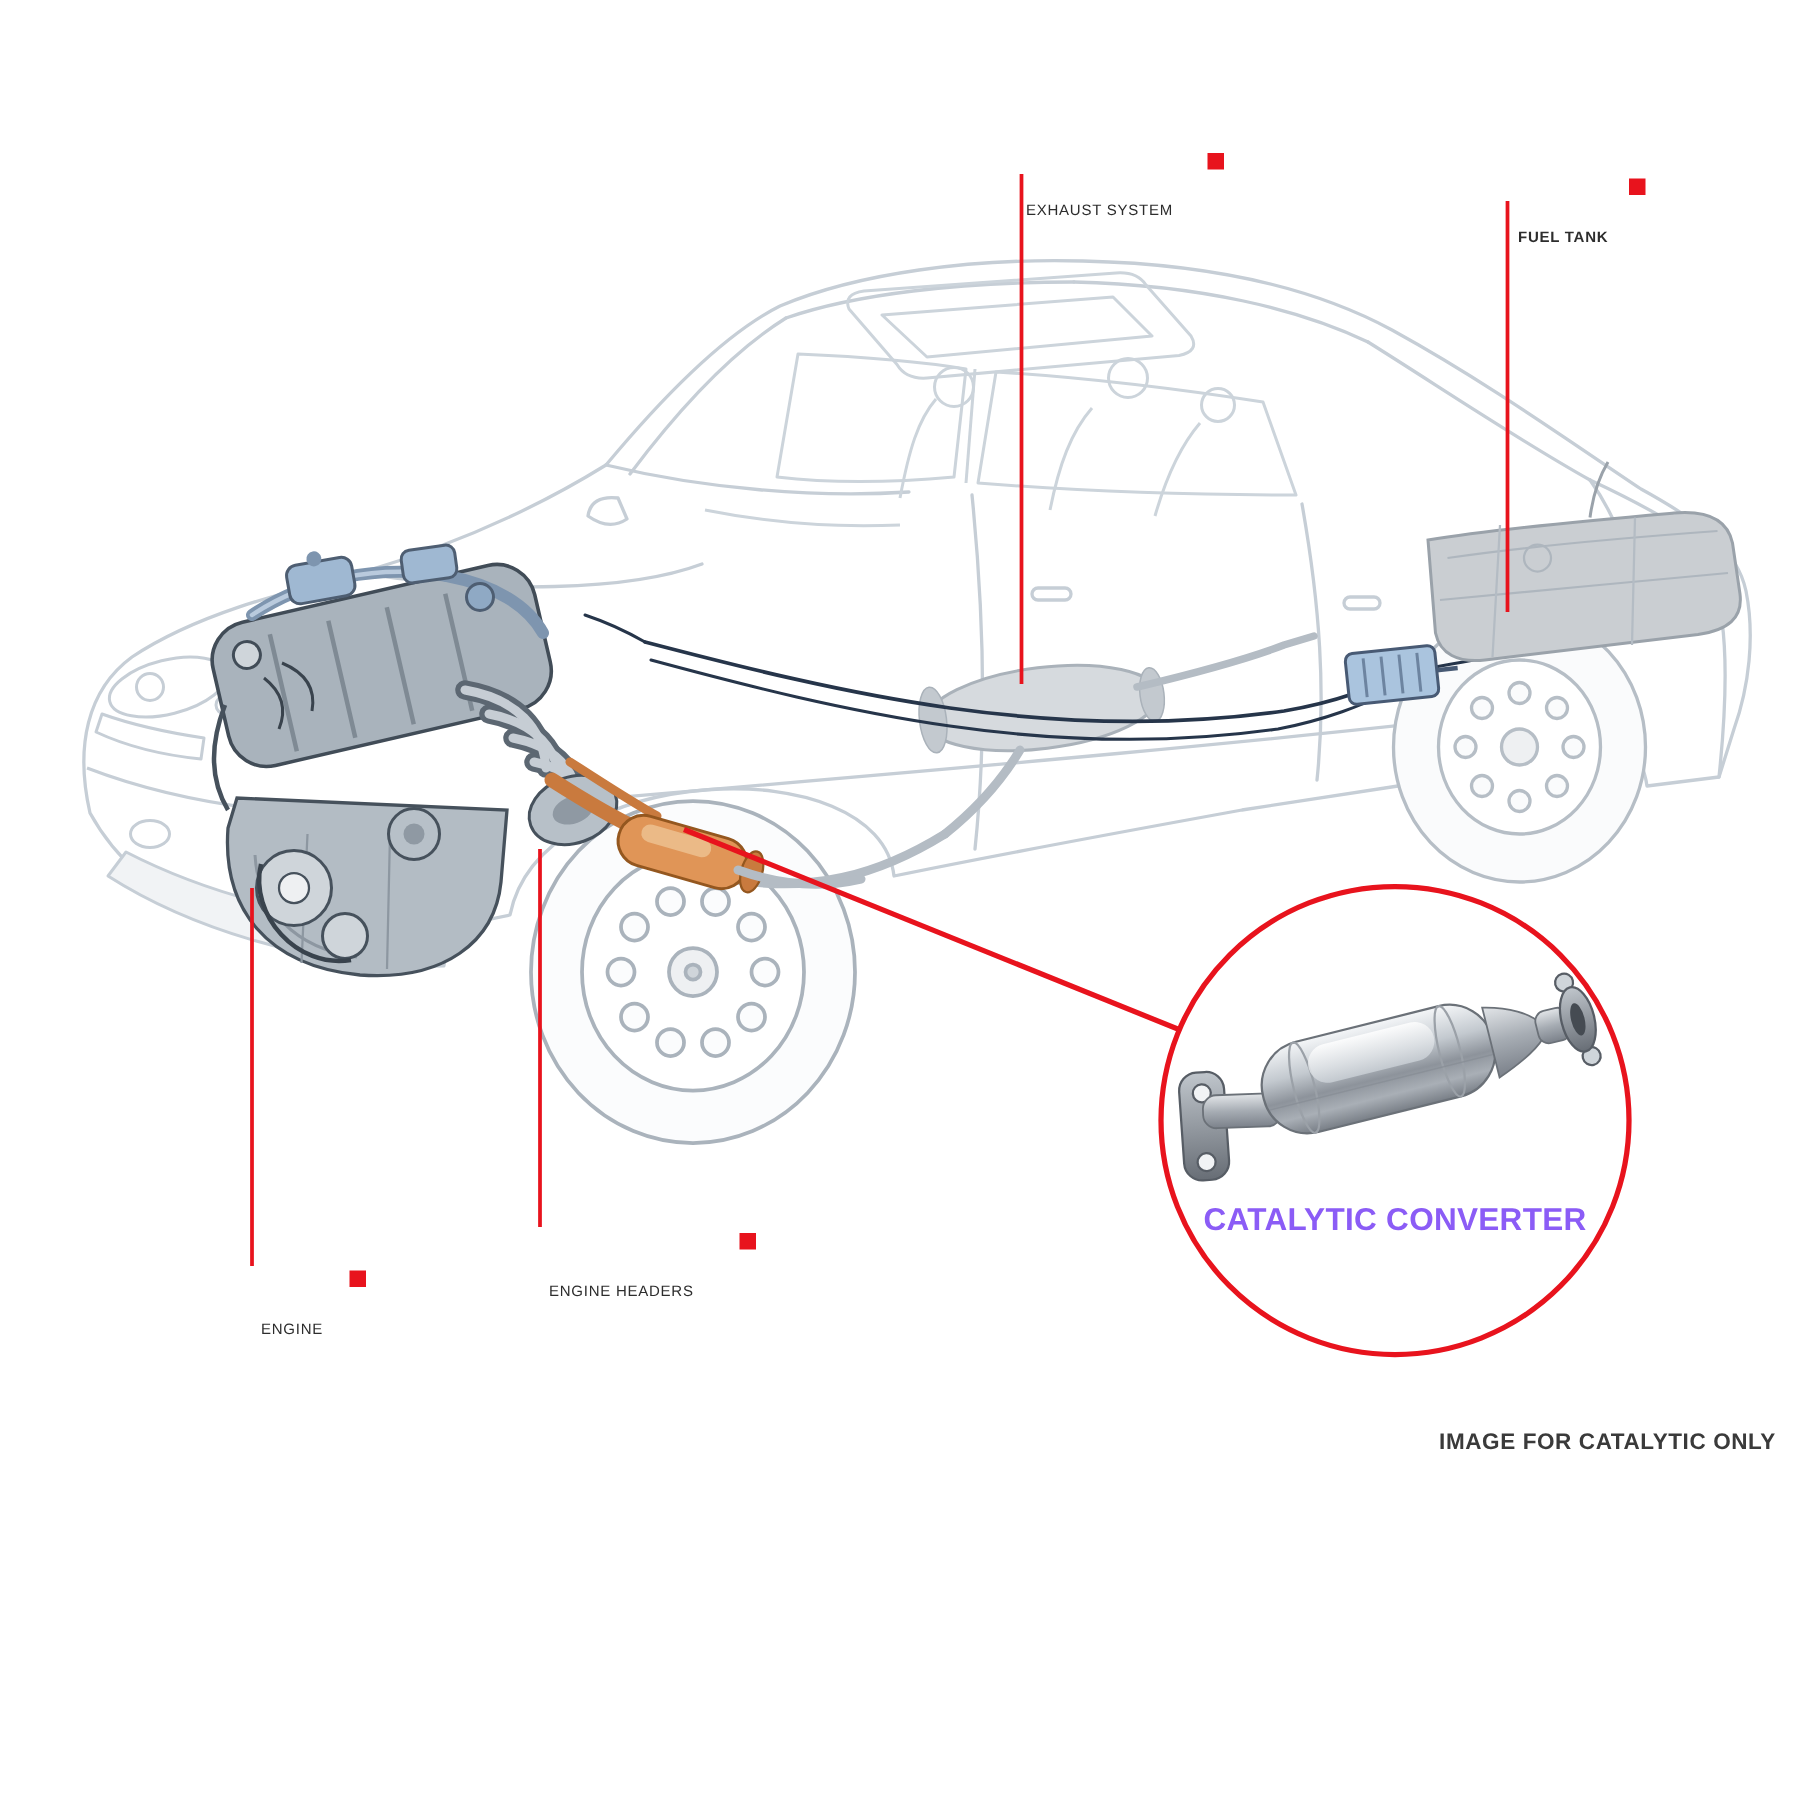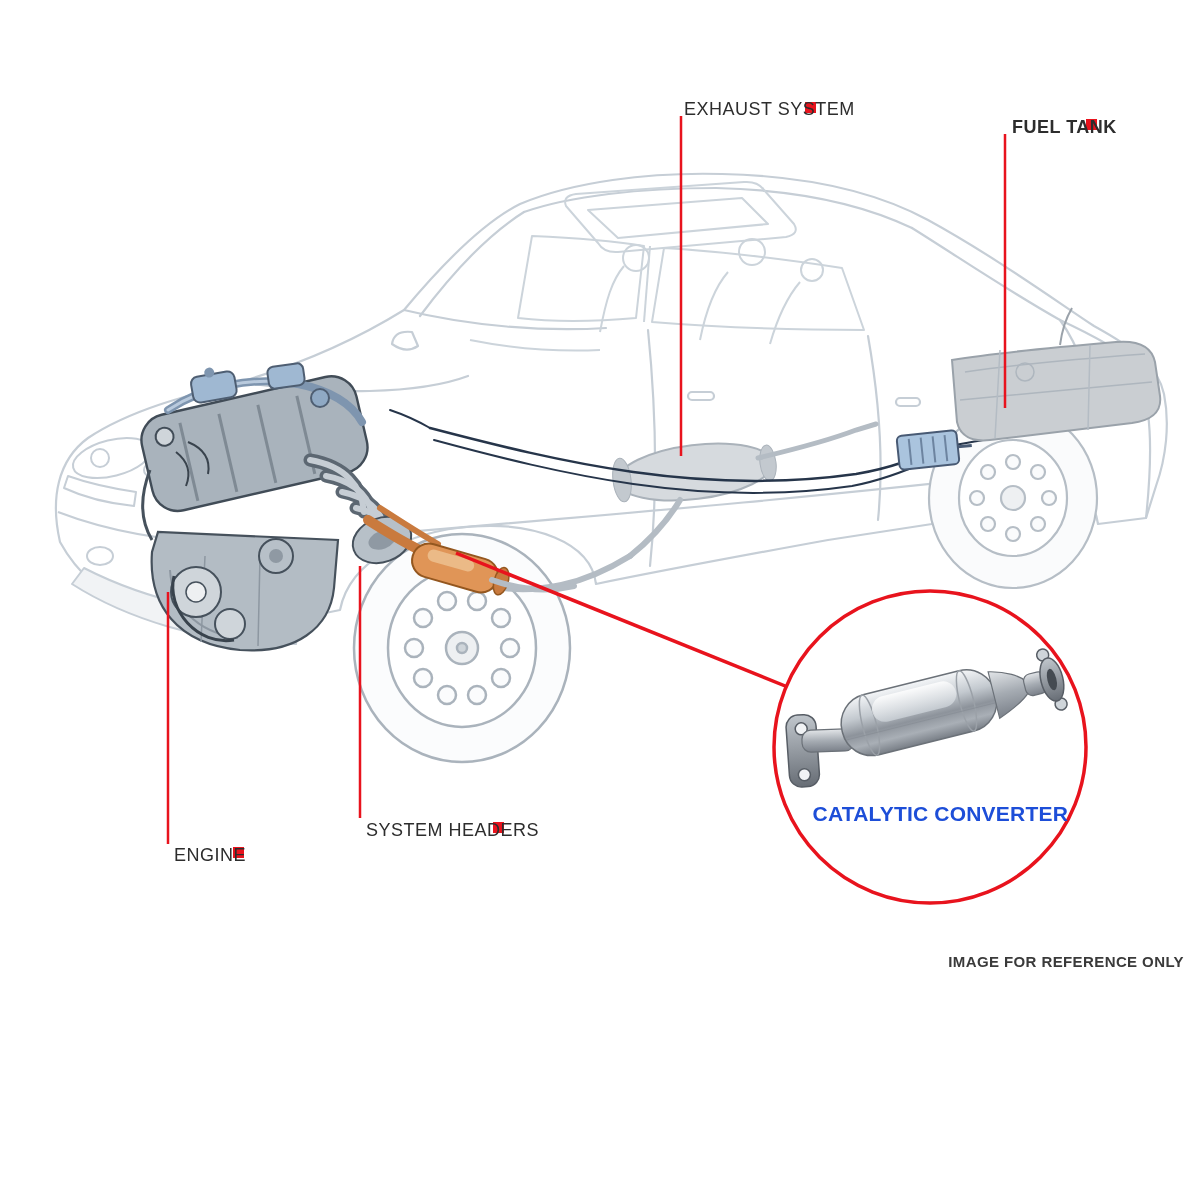--- a/index.html
+++ b/index.html
@@ -1,21 +1,21 @@
 <!DOCTYPE html>
 <html><head>
 <meta charset="utf-8">
 <style>
   html,body{margin:0;padding:0;background:#fff;}
   .stage{position:relative;width:1200px;height:1200px;background:#fff;overflow:hidden;
          font-family:"Liberation Sans",sans-serif;}
   svg.art{position:absolute;left:0;top:0;}
-  .part-label{position:absolute;font-size:18px;letter-spacing:.5px;color:#2d2d2d;white-space:nowrap;}
-  .callout-title{position:absolute;left:792px;top:802px;width:276px;text-align:right;
-                 font-size:21px;font-weight:700;letter-spacing:.2px;color:#1d4ed8;}
+  .part-label{position:absolute;font-size:10px;letter-spacing:.5px;color:#2d2d2d;white-space:nowrap;margin-top:36px;}
+  .callout-title{position:absolute;left:792px;top:802px;width:276px;text-align:center;
+                 font-size:21px;font-weight:700;letter-spacing:.2px;color:#8b5cf6;}
   .footnote{position:absolute;top:953px;right:16px;font-size:15px;font-weight:700;
             letter-spacing:.4px;color:#3a3a3a;}
 </style>
 </head>
 <body>
 
 <div class="stage">
 
   <svg class="art" width="1200" height="1200" viewBox="0 0 1200 1200">
     <defs>
@@ -243,18 +243,18 @@
         <circle cx="133" cy="25" r="6" fill="#cfd5da" stroke="#575d65" stroke-width="1.5"></circle>
         <ellipse cx="130" cy="-1" rx="11" ry="22" fill="url(#gMetalDark)" stroke="#575d65" stroke-width="1.5"></ellipse>
         <ellipse cx="130" cy="-1" rx="4.5" ry="11" fill="#454b52"></ellipse>
       </g>
     </g>
   </svg>
 
   <div class="part-label" style="left:684px;top:99px;">EXHAUST SYSTEM</div>
   <div class="part-label" style="left:1012px;top:117px;font-weight:bold;">FUEL TANK</div>
   <div class="part-label" style="left:174px;top:845px;text-align:center;">ENGINE</div>
-  <div class="part-label" style="left:366px;top:820px;">SYSTEM HEADERS</div>
+  <div class="part-label" style="left:366px;top:820px;">ENGINE HEADERS</div>
 
   <div class="callout-title">CATALYTIC CONVERTER</div>
 
-  <div class="footnote">IMAGE FOR REFERENCE ONLY</div>
+  <div class="footnote">IMAGE FOR CATALYTIC ONLY</div>
 </div>
 
 </body></html>

